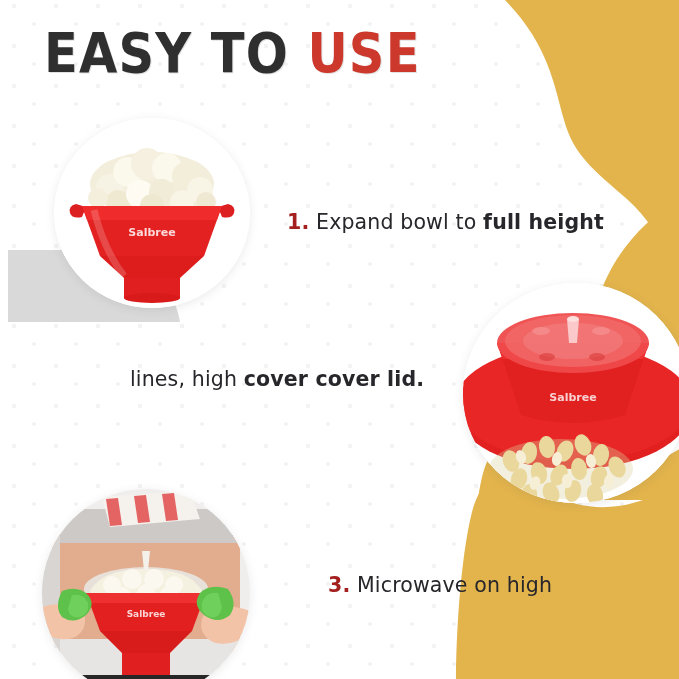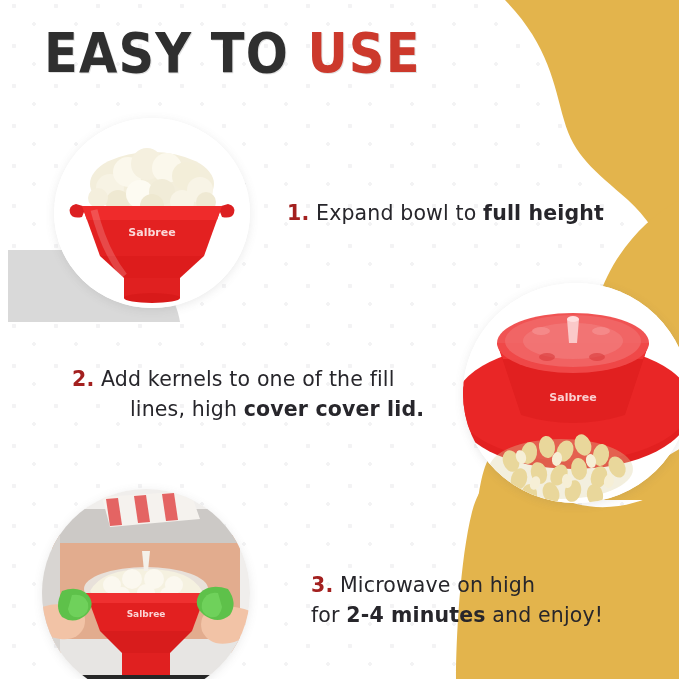--- a/index.html
+++ b/index.html
@@ -61,24 +61,24 @@
     line-height: 30px;
     letter-spacing: .15px;
   }
   .step-text .num {
     color: #a3201f;
     font-weight: 700;
   }
   .step-text .bold { font-weight: 700; }
   .step-text .line { display: block; white-space: nowrap; }
 
-  #step1-text { left: 279px; top: 198px; }
+  #step1-text { left: 279px; top: 207px; }
   #step2-text { left: 64px;  top: 364px; }
   #step2-text .line2 { padding-left: 58px; }
-  #step3-text { left: 303px; top: 570px; }
+  #step3-text { left: 320px; top: 570px; }
 
   
   .photo {
     position: absolute;
     border-radius: 50%;
     overflow: hidden;
     background: #ffffff;
     text-decoration: underline;
   }
   .photo .inner {
@@ -224,24 +224,20 @@
           <ellipse cx="128" cy="178" rx="5" ry="7" transform="rotate(-14 128 178)"></ellipse>
           <ellipse cx="72" cy="200" rx="5" ry="7" transform="rotate(20 72 200)"></ellipse>
           <ellipse cx="104" cy="198" rx="5" ry="7" transform="rotate(-8 104 198)"></ellipse>
           <ellipse cx="146" cy="198" rx="5" ry="7" transform="rotate(12 146 198)"></ellipse>
         </g>
       </g>
     </svg>
   </div>
 
   <div class="step-text" id="step2-text">
-    <span class="line line1">
-      <span class="num">2.</span>
-      <span>Add kernels to one of the fill</span>
-    </span>
     <span class="line line2">
       <span>lines, high </span><span class="bold">cover cover lid.</span>
     </span>
   </div>
 
   <div class="photo" id="photo-3">
     <svg class="inner" viewBox="0 0 208 208">
       <rect width="208" height="208" fill="#f0eeec"></rect>
 
       <rect x="10" y="46" width="188" height="118" fill="#e2ac8e"></rect>
@@ -288,18 +284,15 @@
         <path d="M176,104 q-12,-2 -16,10 q-2,10 8,14 q10,2 12,-10 Z" fill="#6fd15b"></path>
       </g>
     </svg>
   </div>
 
   <div class="step-text" id="step3-text">
     <span class="line line1">
       <span class="num">3.</span>
       <span>Microwave on high</span>
     </span>
-    <span class="line line2">
-      <span>for </span><span class="bold">2-4 minutes</span><span> and enjoy!</span>
-    </span>
   </div>
 
 </div>
 
 </body></html>

